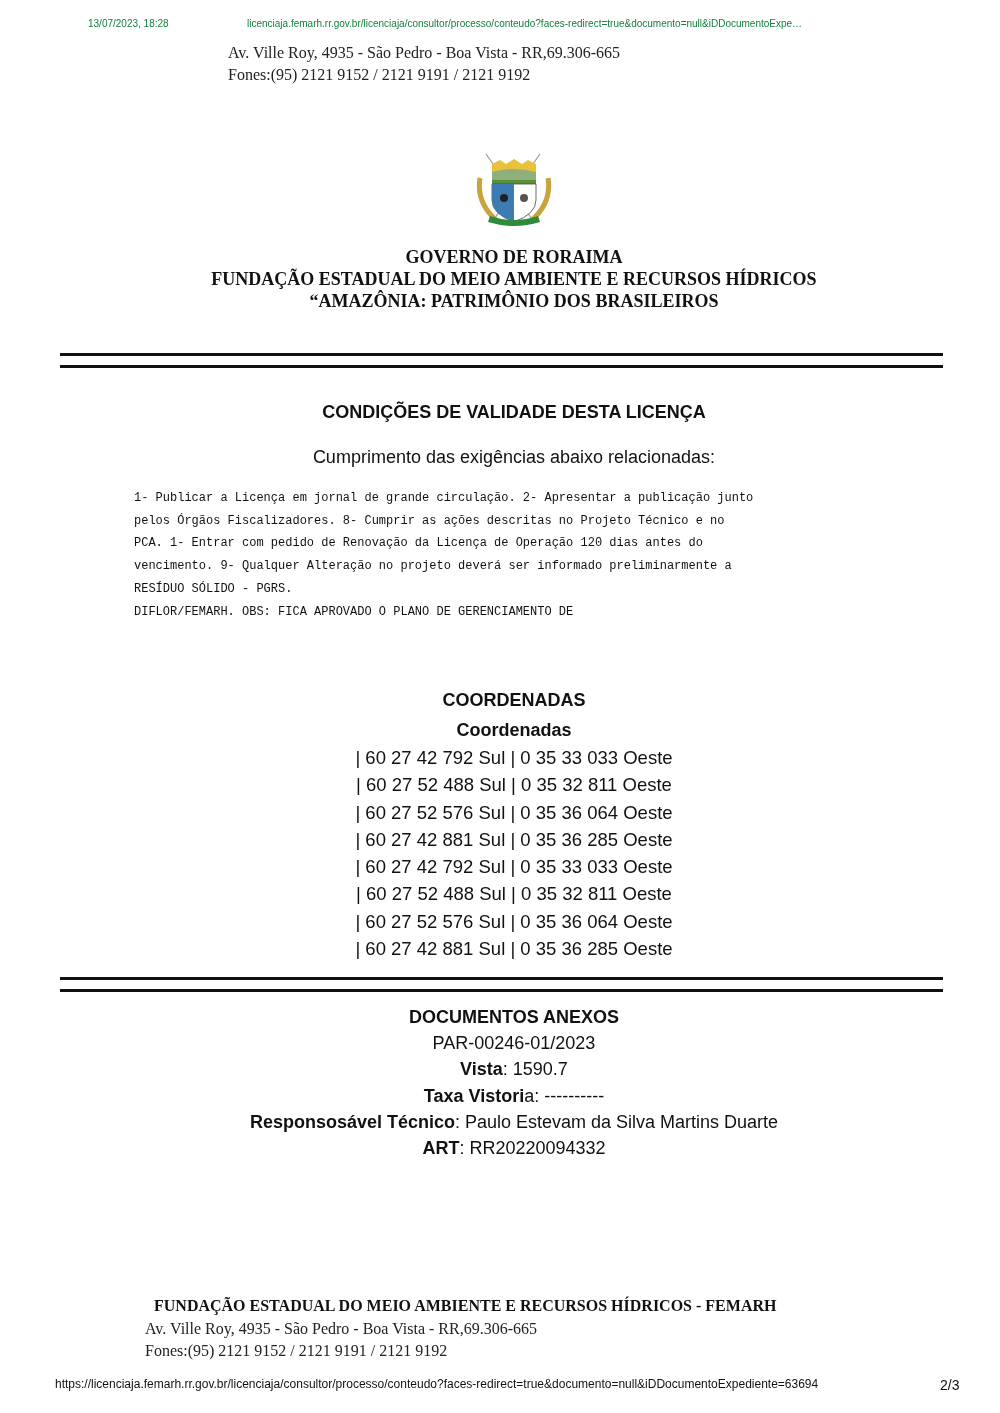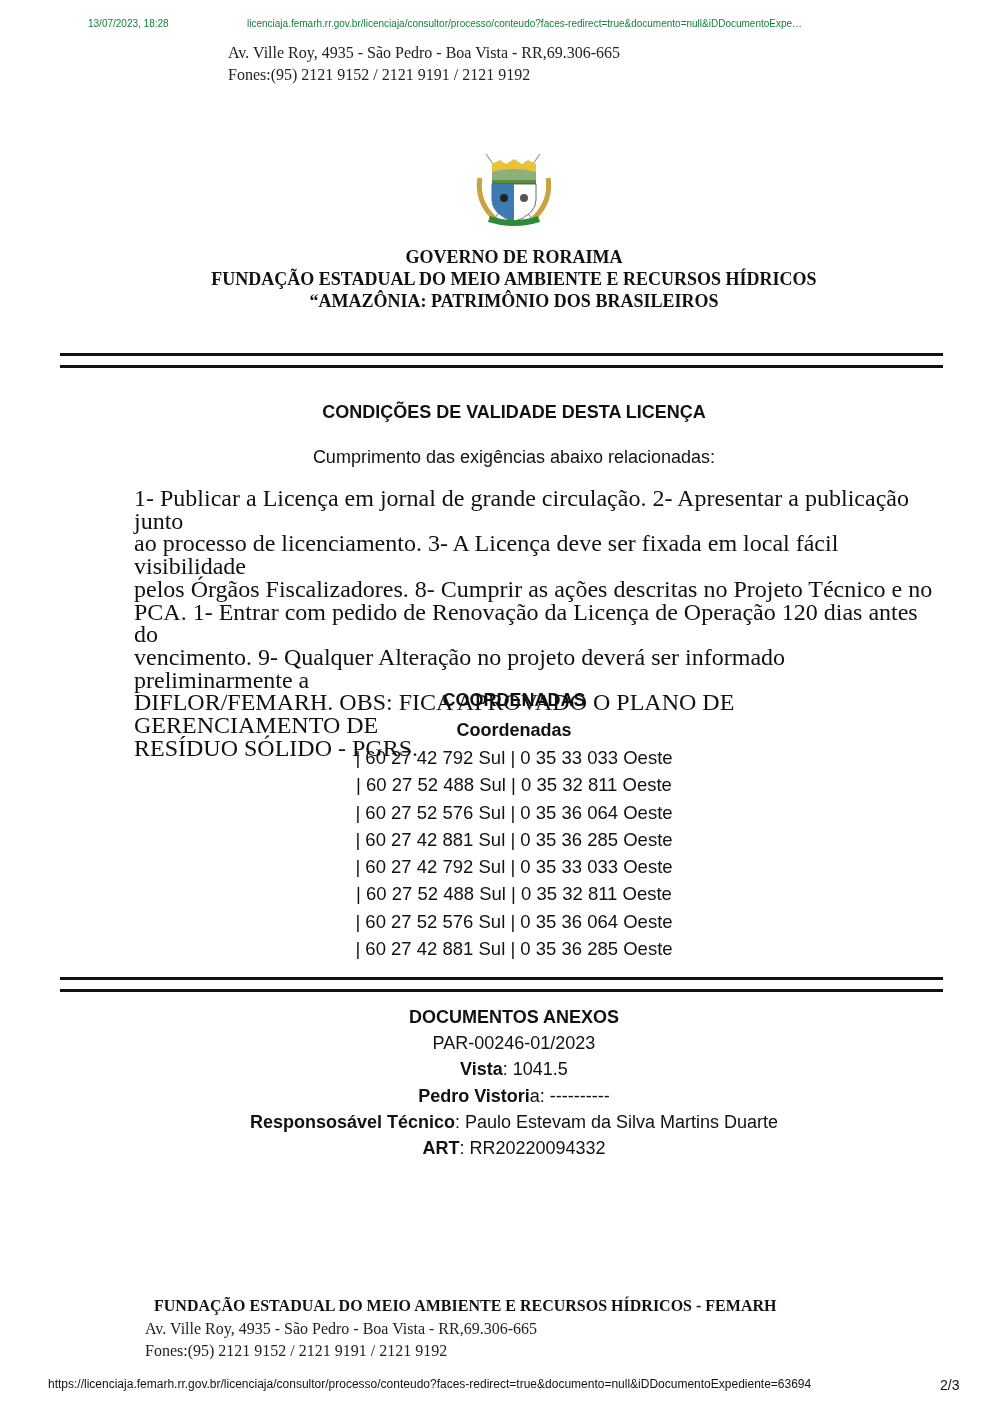--- a/index.html
+++ b/index.html
@@ -6,21 +6,21 @@
     body { width: 1000px; height: 1413px; position: relative; overflow: hidden; color: #111; }
     .abs { position: absolute; }
     .print-hdr { font-family: "Liberation Sans", sans-serif; font-size: 10px; color: #15803d; top: 18px; margin-left: 45px; }
     .serif { font-family: "Liberation Serif", serif; }
     .sans { font-family: "Liberation Sans", sans-serif; }
     .addr { left: 228px; font-size: 16px; color: #222; }
     .center { left: 0; width: 1028px; text-align: center; }
     .title-serif { font-family: "Liberation Serif", serif; font-weight: bold; font-size: 18px; line-height: 22px; }
     .rule { left: 60px; width: 883px; height: 3px; background: #111; }
     .sec-title { font-family: "Liberation Sans", sans-serif; font-weight: bold; font-size: 18px; }
-    .body-text { font-family: Liberation Serif, serif; font-size: 24px; line-height: 22.7px; }
+    .body-text { font-family: Liberation Mono, monospace; font-size: 12px; line-height: 22.7px; }
     .coord-row { font-family: "Liberation Sans", sans-serif; font-size: 18.5px; line-height: 27.3px; }
     .doc-row { font-family: "Liberation Sans", sans-serif; font-size: 18px; line-height: 26.3px; }
     b { font-weight: bold; }
     .emblem { left: 474px; top: 150px; width: 80px; height: 82px; }
   </style>
 </head>
 <body>
 
 <div class="abs print-hdr" style="left:43px;">13/07/2023, 18:28</div>
 <div class="abs print-hdr" style="left:202px; width:760px; white-space:nowrap; overflow:hidden;">licenciaja.femarh.rr.gov.br/licenciaja/consultor/processo/conteudo?faces-redirect=true&amp;documento=null&amp;iDDocumentoExpe…</div>
@@ -49,26 +49,25 @@
 <div class="abs center title-serif" style="top:268px;">FUNDAÇÃO ESTADUAL DO MEIO AMBIENTE E RECURSOS HÍDRICOS</div>
 <div class="abs center title-serif" style="top:290px;">“AMAZÔNIA: PATRIMÔNIO DOS BRASILEIROS</div>
 
 <div class="abs rule" style="top:353px;"></div>
 <div class="abs rule" style="top:365px;"></div>
 
 <div class="abs center sec-title" style="top:402px;">CONDIÇÕES DE VALIDADE DESTA LICENÇA</div>
 <div class="abs center sans" style="top:447px; font-size:18px;">Cumprimento das exigências abaixo relacionadas:</div>
 <div class="abs body-text" style="left:134px; top:487px; width:800px;">
   <div>1- Publicar a Licença em jornal de grande circulação. 2- Apresentar a publicação junto</div>
-  <div>ao processo de licenciamento. 3- A Licença deve ser fixada em local fácil visibilidade</div>
   <div>pelos Órgãos Fiscalizadores. 8- Cumprir as ações descritas no Projeto Técnico e no</div>
   <div>PCA. 1- Entrar com pedido de Renovação da Licença de Operação 120 dias antes do</div>
   <div>vencimento. 9- Qualquer Alteração no projeto deverá ser informado preliminarmente a</div>
+  <div>RESÍDUO SÓLIDO - PGRS.</div>
   <div>DIFLOR/FEMARH. OBS: FICA APROVADO O PLANO DE GERENCIAMENTO DE</div>
-  <div>RESÍDUO SÓLIDO - PGRS.</div>
 </div>
 
 <div class="abs center sec-title" style="top:690px;">COORDENADAS</div>
 <div class="abs center sec-title" style="top:720px;">Coordenadas</div>
 <div class="abs center coord-row" style="top:744px;">
   <div>| 60 27 42 792 Sul | 0 35 33 033 Oeste</div>
   <div>| 60 27 52 488 Sul | 0 35 32 811 Oeste</div>
   <div>| 60 27 52 576 Sul | 0 35 36 064 Oeste</div>
   <div>| 60 27 42 881 Sul | 0 35 36 285 Oeste</div>
   <div>| 60 27 42 792 Sul | 0 35 33 033 Oeste</div>
@@ -76,24 +75,24 @@
   <div>| 60 27 52 576 Sul | 0 35 36 064 Oeste</div>
   <div>| 60 27 42 881 Sul | 0 35 36 285 Oeste</div>
 </div>
 
 <div class="abs rule" style="top:977px;"></div>
 <div class="abs rule" style="top:989px;"></div>
 
 <div class="abs center sec-title" style="top:1007px;">DOCUMENTOS ANEXOS</div>
 <div class="abs center doc-row" style="top:1030px;">
   <div>PAR-00246-01/2023</div>
-  <div><b>Vista</b><span>: 1041.5</span></div>
-  <div><b>Pedro Vistori</b><span>a: ----------</span></div>
+  <div><b>Vista</b><span>: 1590.7</span></div>
+  <div><b>Taxa Vistori</b><span>a: ----------</span></div>
   <div><b>Responsosável Técnico</b><span>: Paulo Estevam da Silva Martins Duarte</span></div>
   <div><b>ART</b><span>: RR20220094332</span></div>
 </div>
 
 <div class="abs serif" style="left:145px; top:1297px; font-size:16px; font-weight:bold;margin-left:9px;">FUNDAÇÃO ESTADUAL DO MEIO AMBIENTE E RECURSOS HÍDRICOS - FEMARH</div>
 <div class="abs serif" style="left:145px; top:1320px; font-size:16px; color:#222;">Av. Ville Roy, 4935 - São Pedro - Boa Vista - RR,69.306-665</div>
 <div class="abs serif" style="left:145px; top:1342px; font-size:16px; color:#222;">Fones:(95) 2121 9152 / 2121 9191 / 2121 9192</div>
 
-<div class="abs sans" style="left:48px; top:1377px; font-size:12px; white-space:nowrap;">https://licenciaja.femarh.rr.gov.br/licenciaja/consultor/processo/conteudo?faces-redirect=true&amp;documento=null&amp;iDDocumentoExpediente=63694</div>
+<div class="abs sans" style="left:55px; top:1377px; font-size:12px; white-space:nowrap;">https://licenciaja.femarh.rr.gov.br/licenciaja/consultor/processo/conteudo?faces-redirect=true&amp;documento=null&amp;iDDocumentoExpediente=63694</div>
 <div class="abs sans" style="left:940px; top:1377px; font-size:14px;">2/3</div>
 
 </body></html>

